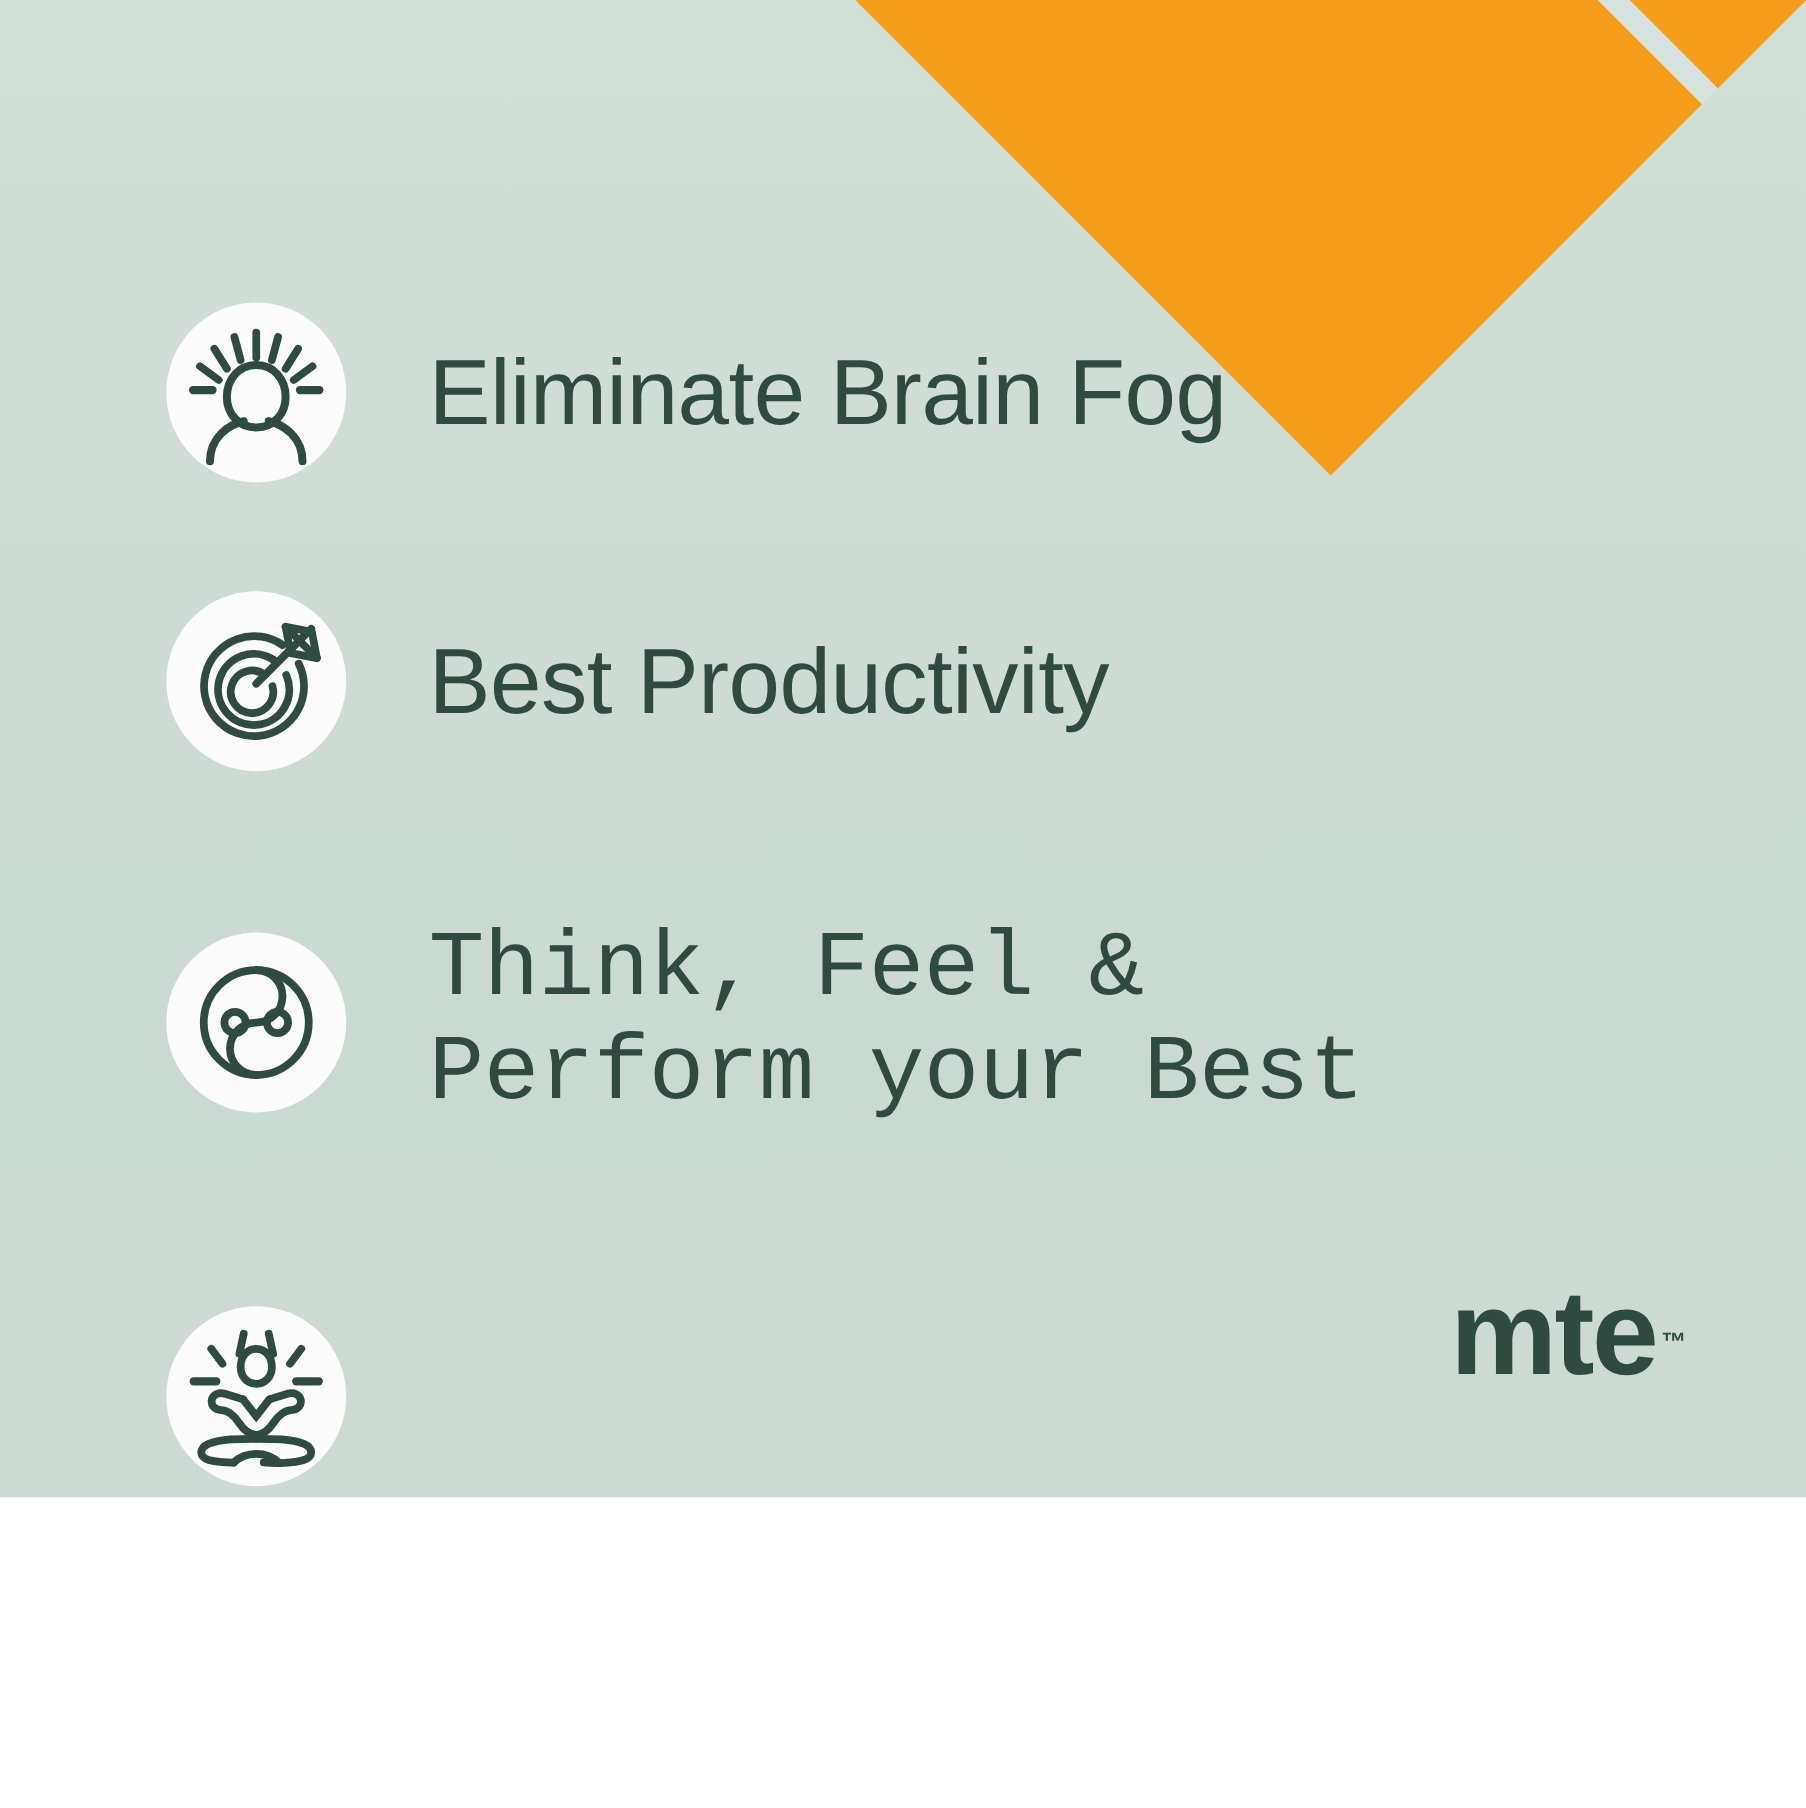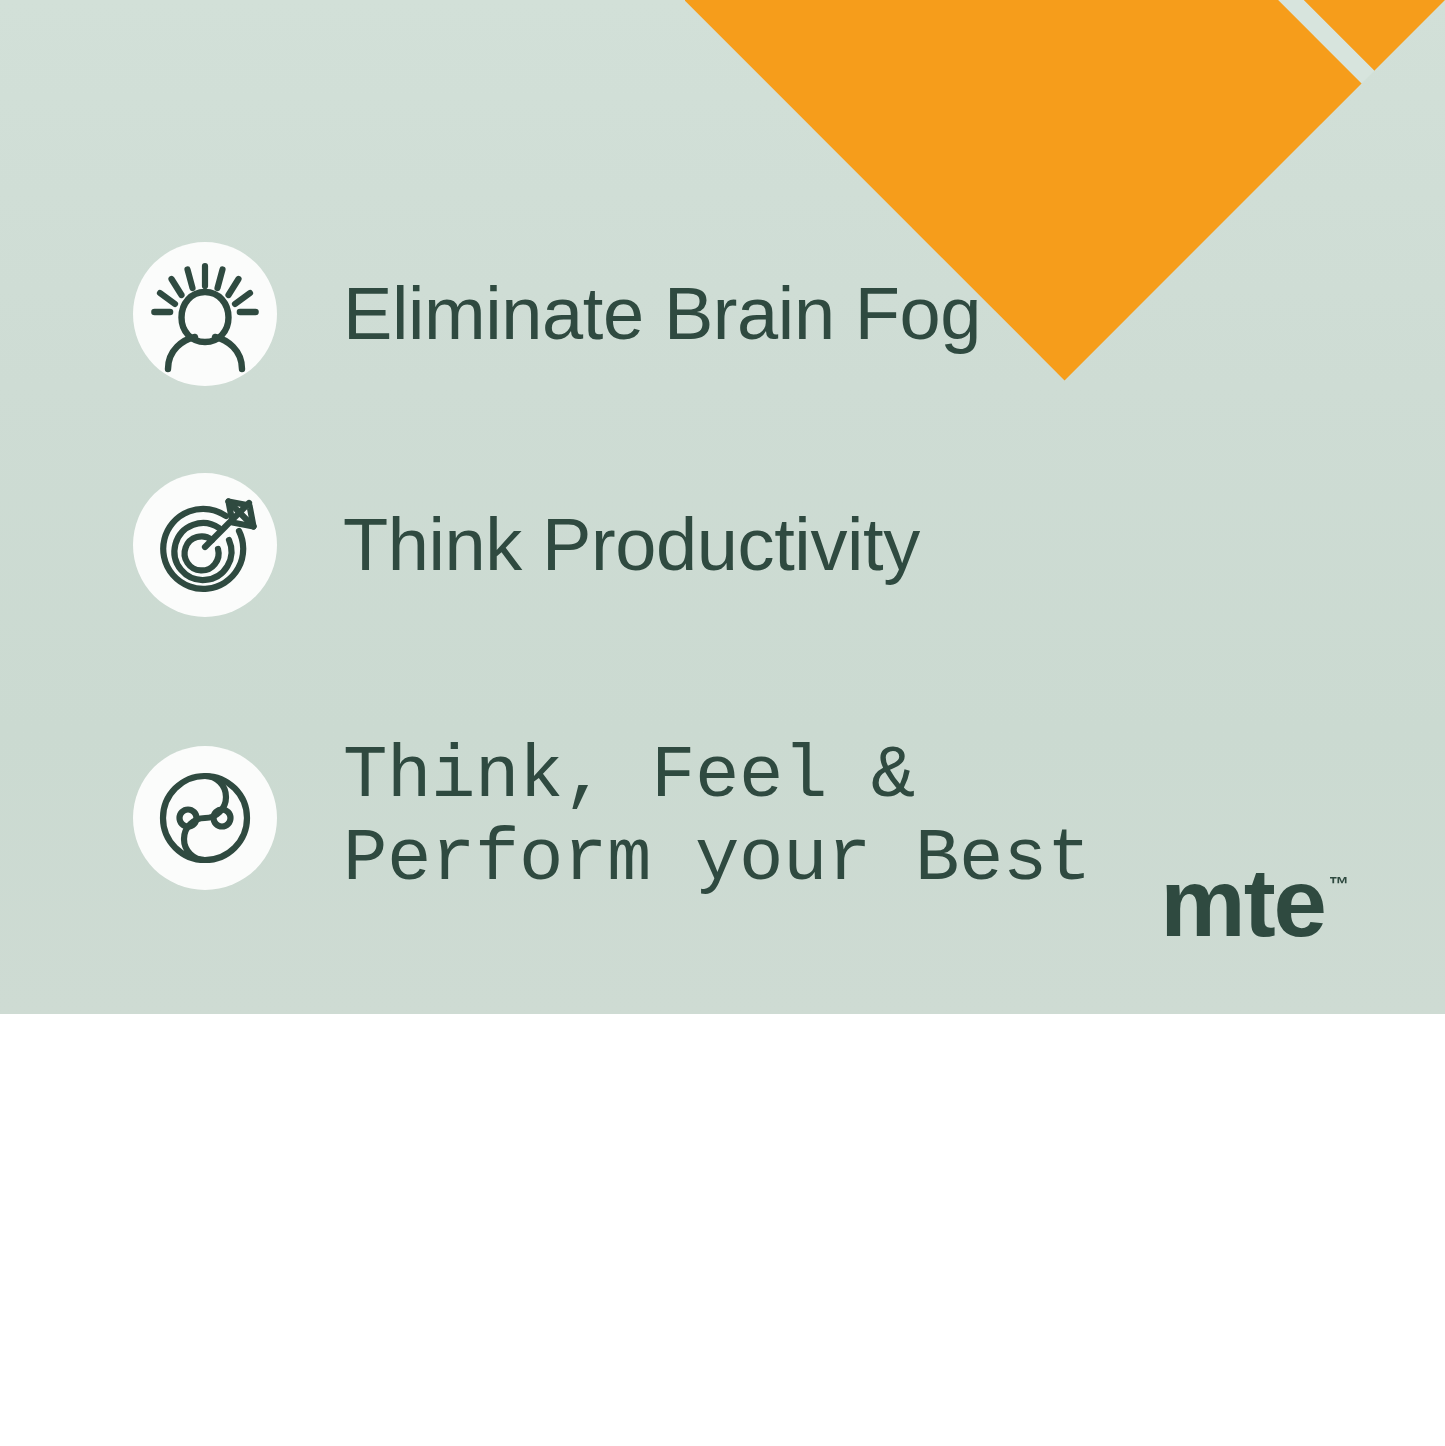--- a/index.html
+++ b/index.html
@@ -4,21 +4,21 @@
 <title>mte benefits</title>
 <style>
   html, body {
     margin: 0;
     padding: 0;
     background: #ffffff;
   }
   #stage {
     position: relative;
     width: 1445px;
-    height: 1014px;
+    height: 1198px;
     overflow: hidden;
     background: #ccdcd3;
     font-family: "Liberation Sans", sans-serif;
   }
   
   #bg-base {
     position: absolute;
     inset: 0;
     background:
       linear-gradient(180deg, #d2e0d8 0%, #cedcd4 38%, #cbdad1 72%, #cedbd3 100%);
@@ -87,23 +87,23 @@
     font-family: "Liberation Sans", sans-serif;
     -webkit-font-smoothing: antialiased;
   }
   .benefit-row.r2 .benefit-text,
   .benefit-row.r3 .benefit-text { line-height: 1.12; font-family: Liberation Mono, monospace; }
 
   
   #logo {
     position: absolute;
     right: 96px;
-    bottom: 68px;
+    bottom: 88px;
     display: flex;
-    align-items: flex-start;
+    align-items: center;
     color: #2f4a40;
   }
   #logo .wordmark {
     font-size: 96px;
     font-weight: 700;
     letter-spacing: -2px;
     line-height: 0.9;
     font-family: "Liberation Sans", sans-serif;
   }
   #logo .tm {
@@ -182,21 +182,21 @@
             <path d="M96 67 A 28.5 28.5 0 1 1 86 55"></path>
             <path d="M85 76 A 17 17 0 1 1 79 67"></path>
 
             <path d="M72 74 L 116 30"></path>
 
             <path d="M95.5 28.5 L 99.5 49.5 L 120.5 53.5 L 116.5 32.5 Z"></path>
             <path d="M95.5 28.5 L 120.5 53.5"></path>
           </g>
         </svg>
       </span>
-      <div class="benefit-text">Think Productivity</div>
+      <div class="benefit-text">Best Productivity</div>
     </div>
 
     <div class="benefit-row r2">
       <span class="icon-badge">
         <span class="disc"></span>
         <svg viewBox="0 0 144 144" xmlns="http://www.w3.org/2000/svg" aria-hidden="true">
           <g fill="none" stroke="#2f4a40" stroke-width="6.2" stroke-linecap="round">
             <circle cx="72" cy="72" r="42"></circle>
 
             <path d="M72 30 A 21 21 0 0 1 72 72 A 21 21 0 0 0 72 114"></path>

